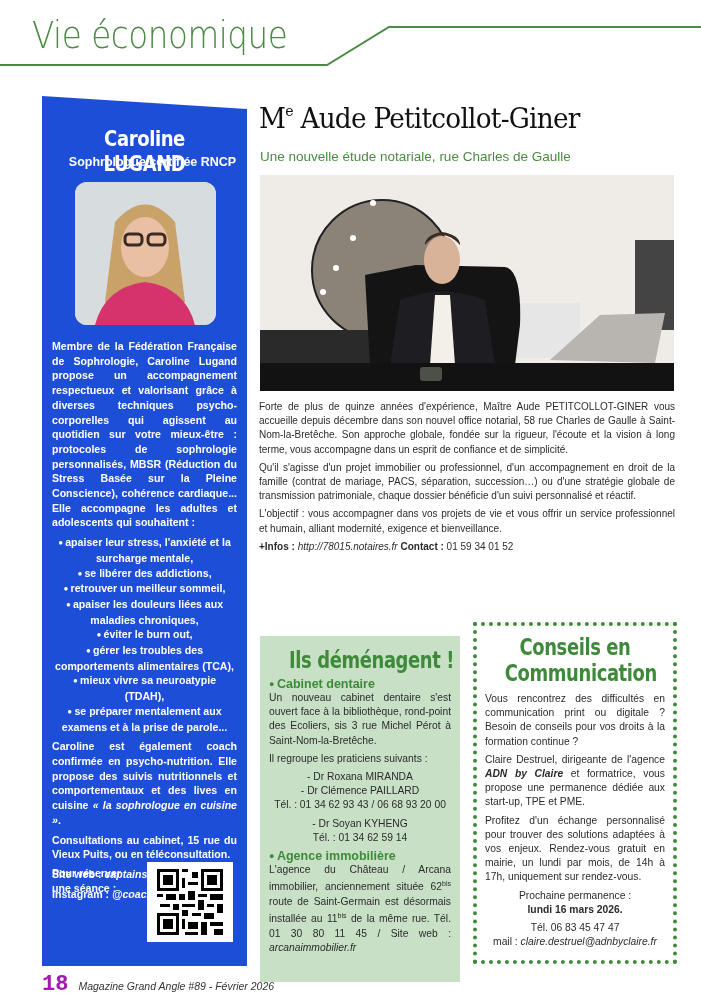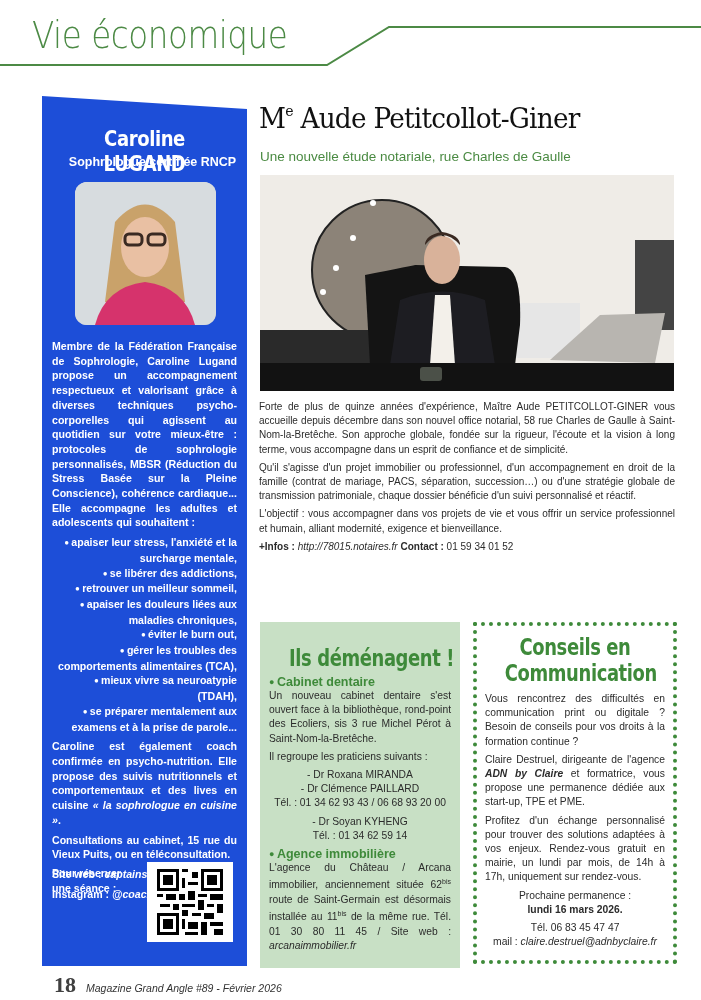--- a/index.html
+++ b/index.html
@@ -11,53 +11,53 @@
   .header-title { position: absolute; left: 32px; top: 14px; font-family: "DejaVu Sans", sans-serif; font-weight: 200; font-size: 37px; color: #4c8a45; letter-spacing: -0.5px; transform: scaleX(0.88); transform-origin: left; }
   .header-line { position: absolute; left: 0; top: 0; }
 
   
   .sidebar { position: absolute; left: 42px; top: 96px; width: 205px; height: 870px; background: #1d4ed8; clip-path: polygon(0 0, 100% 13px, 100% 100%, 0 100%); color: #fff; }
   .sb-name { position: absolute; left: 0; width: 205px; top: 30px; text-align: center; font-family: "DejaVu Sans", sans-serif; font-weight: bold; font-size: 22px; letter-spacing: -0.5px; transform: scaleX(0.82); }
   .sb-sub { position: absolute; left: 0; width: 205px; top: 59px; text-align: center; font-size: 12.5px; font-weight: bold; padding-left: 16px; }
   .sb-photo { position: absolute; left: 33px; top: 86px; width: 141px; height: 143px; border-radius: 12px; overflow: hidden; background: linear-gradient(135deg,#dfe3e6 0%,#c8ccd0 60%,#a9b0b6 100%); }
   .sb-text { position: absolute; left: 10px; top: 243px; width: 185px; font-size: 10.6px; line-height: 14.7px; font-weight: bold; text-align: justify; }
   .sb-text p { margin-bottom: 5px; }
-  .sb-text .bullets { margin-bottom: 5px; text-align: right; }
+  .sb-text .bullets { margin-bottom: 5px; text-align: center; }
   .sb-text .bullet { display: block; }
   .sb-text .bullet::before { content: "● "; font-size: 8px; vertical-align: 1px; }
   .sb-text i { font-style: italic; font-weight: bold; }
   .sb-book { position: absolute; left: 10px; top: 770px; width: 90px; font-size: 10.6px; line-height: 14.7px; font-weight: bold; }
   .sb-qr { position: absolute; left: 105px; top: 766px; width: 86px; height: 80px; background: #fff; display: flex; align-items: center; justify-content: center; }
 
   
   .art-title { position: absolute; left: 259px; top: 102px; font-family: "DejaVu Serif", serif; font-size: 28px; color: #111; letter-spacing: -0.8px; white-space: nowrap; transform: scaleX(0.94); transform-origin: left; }
   .art-title sup { font-size: 15px; vertical-align: 12px; }
   .art-sub { position: absolute; left: 260px; top: 149px; font-size: 13.5px; font-weight: normal; color: #4a8a42; }
   .art-photo { position: absolute; left: 260px; top: 175px; width: 414px; height: 216px; overflow: hidden; background: #ece9e3; }
   .art-body { position: absolute; left: 259px; top: 400px; width: 416px; font-size: 10px; line-height: 14.2px; text-align: justify; color: #2b2b2b; }
   .art-body p { margin-bottom: 4px; }
   .art-body b { font-weight: bold; }
 
   
-  .box1 { position: absolute; left: 260px; top: 622px; width: 200px; height: 346px; background: #c8e0c5; padding: 12px 9px; }
+  .box1 { position: absolute; left: 260px; top: 636px; width: 200px; height: 346px; background: #c8e0c5; padding: 0 9px; }
   .box1-title { text-align: center; margin-top: 11px; font-family: "DejaVu Sans", sans-serif; font-weight: bold; font-size: 23px; color: #3e8a3a; letter-spacing: -0.5px; transform: scaleX(0.78); white-space: nowrap; }
   .sec-h { font-size: 12.5px; font-weight: bold; color: #3e8a3a; margin-top: 4px; }
   .sec-h::before { content: "● "; font-size: 9px; vertical-align: 1px; }
   .box-text { font-size: 10.3px; line-height: 14.2px; color: #2b2b2b; text-align: justify; }
   .box-text p { margin-bottom: 4px; }
   .box-text .line { display: block; text-align: center; }
   .box-text sup { font-size: 7px; }
 
   
   .box2 { position: absolute; left: 473px; top: 622px; width: 204px; height: 342px; border: 4px dotted #3e8a3a; padding: 0 8px; }
   .box2-title { text-align: center; margin-top: 8px; font-family: "DejaVu Sans", sans-serif; font-weight: bold; font-size: 23px; line-height: 26px; color: #3e8a3a; letter-spacing: -0.5px; transform: scaleX(0.78); }
 
   
   .footer { position: absolute; left: 42px; top: 972px; display: flex; align-items: baseline; gap: 10px; }
-  .page-num { font-family: Liberation Serif, serif; font-weight: bold; font-size: 22px; color: #404040; margin-left: 12px; }
+  .page-num { font-family: Liberation Mono, monospace; font-weight: bold; font-size: 22px; color: #a21caf; }
   .footer-text { font-size: 10.5px; font-style: italic; color: #333; }
 </style>
 </head>
 <body>
 
 <div class="header">
   <svg class="header-line" width="701" height="70">
     <polyline points="0,65 327,65 389,27 701,27" fill="none" stroke="#4c8a45" stroke-width="2"></polyline>
   </svg>
   <div class="header-title">Vie économique</div>

